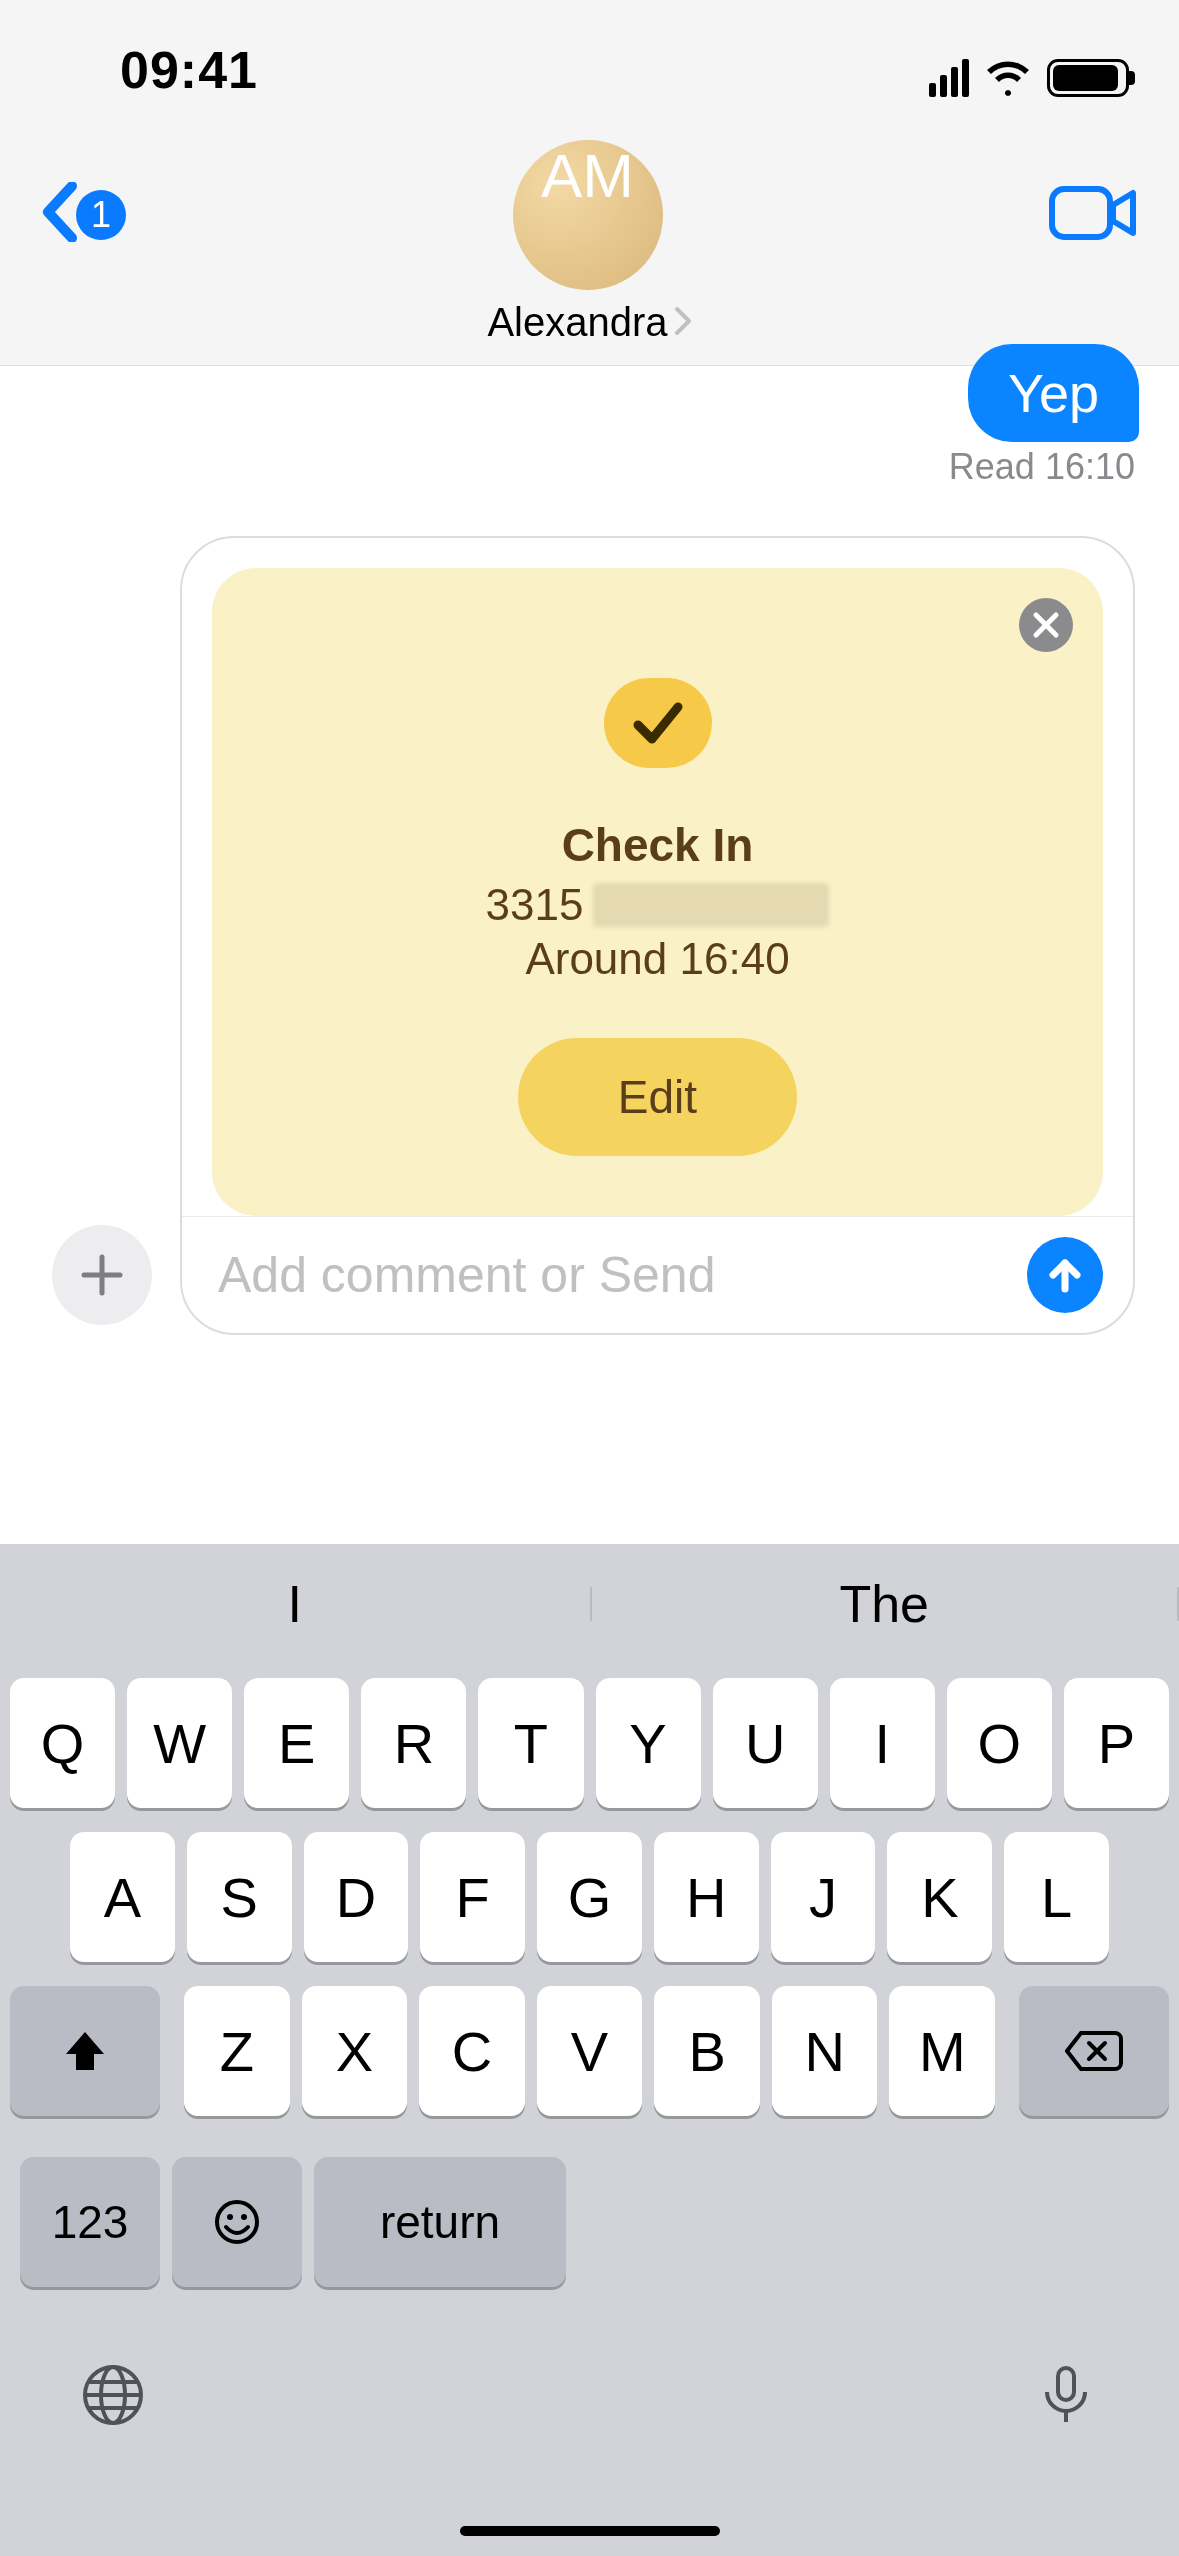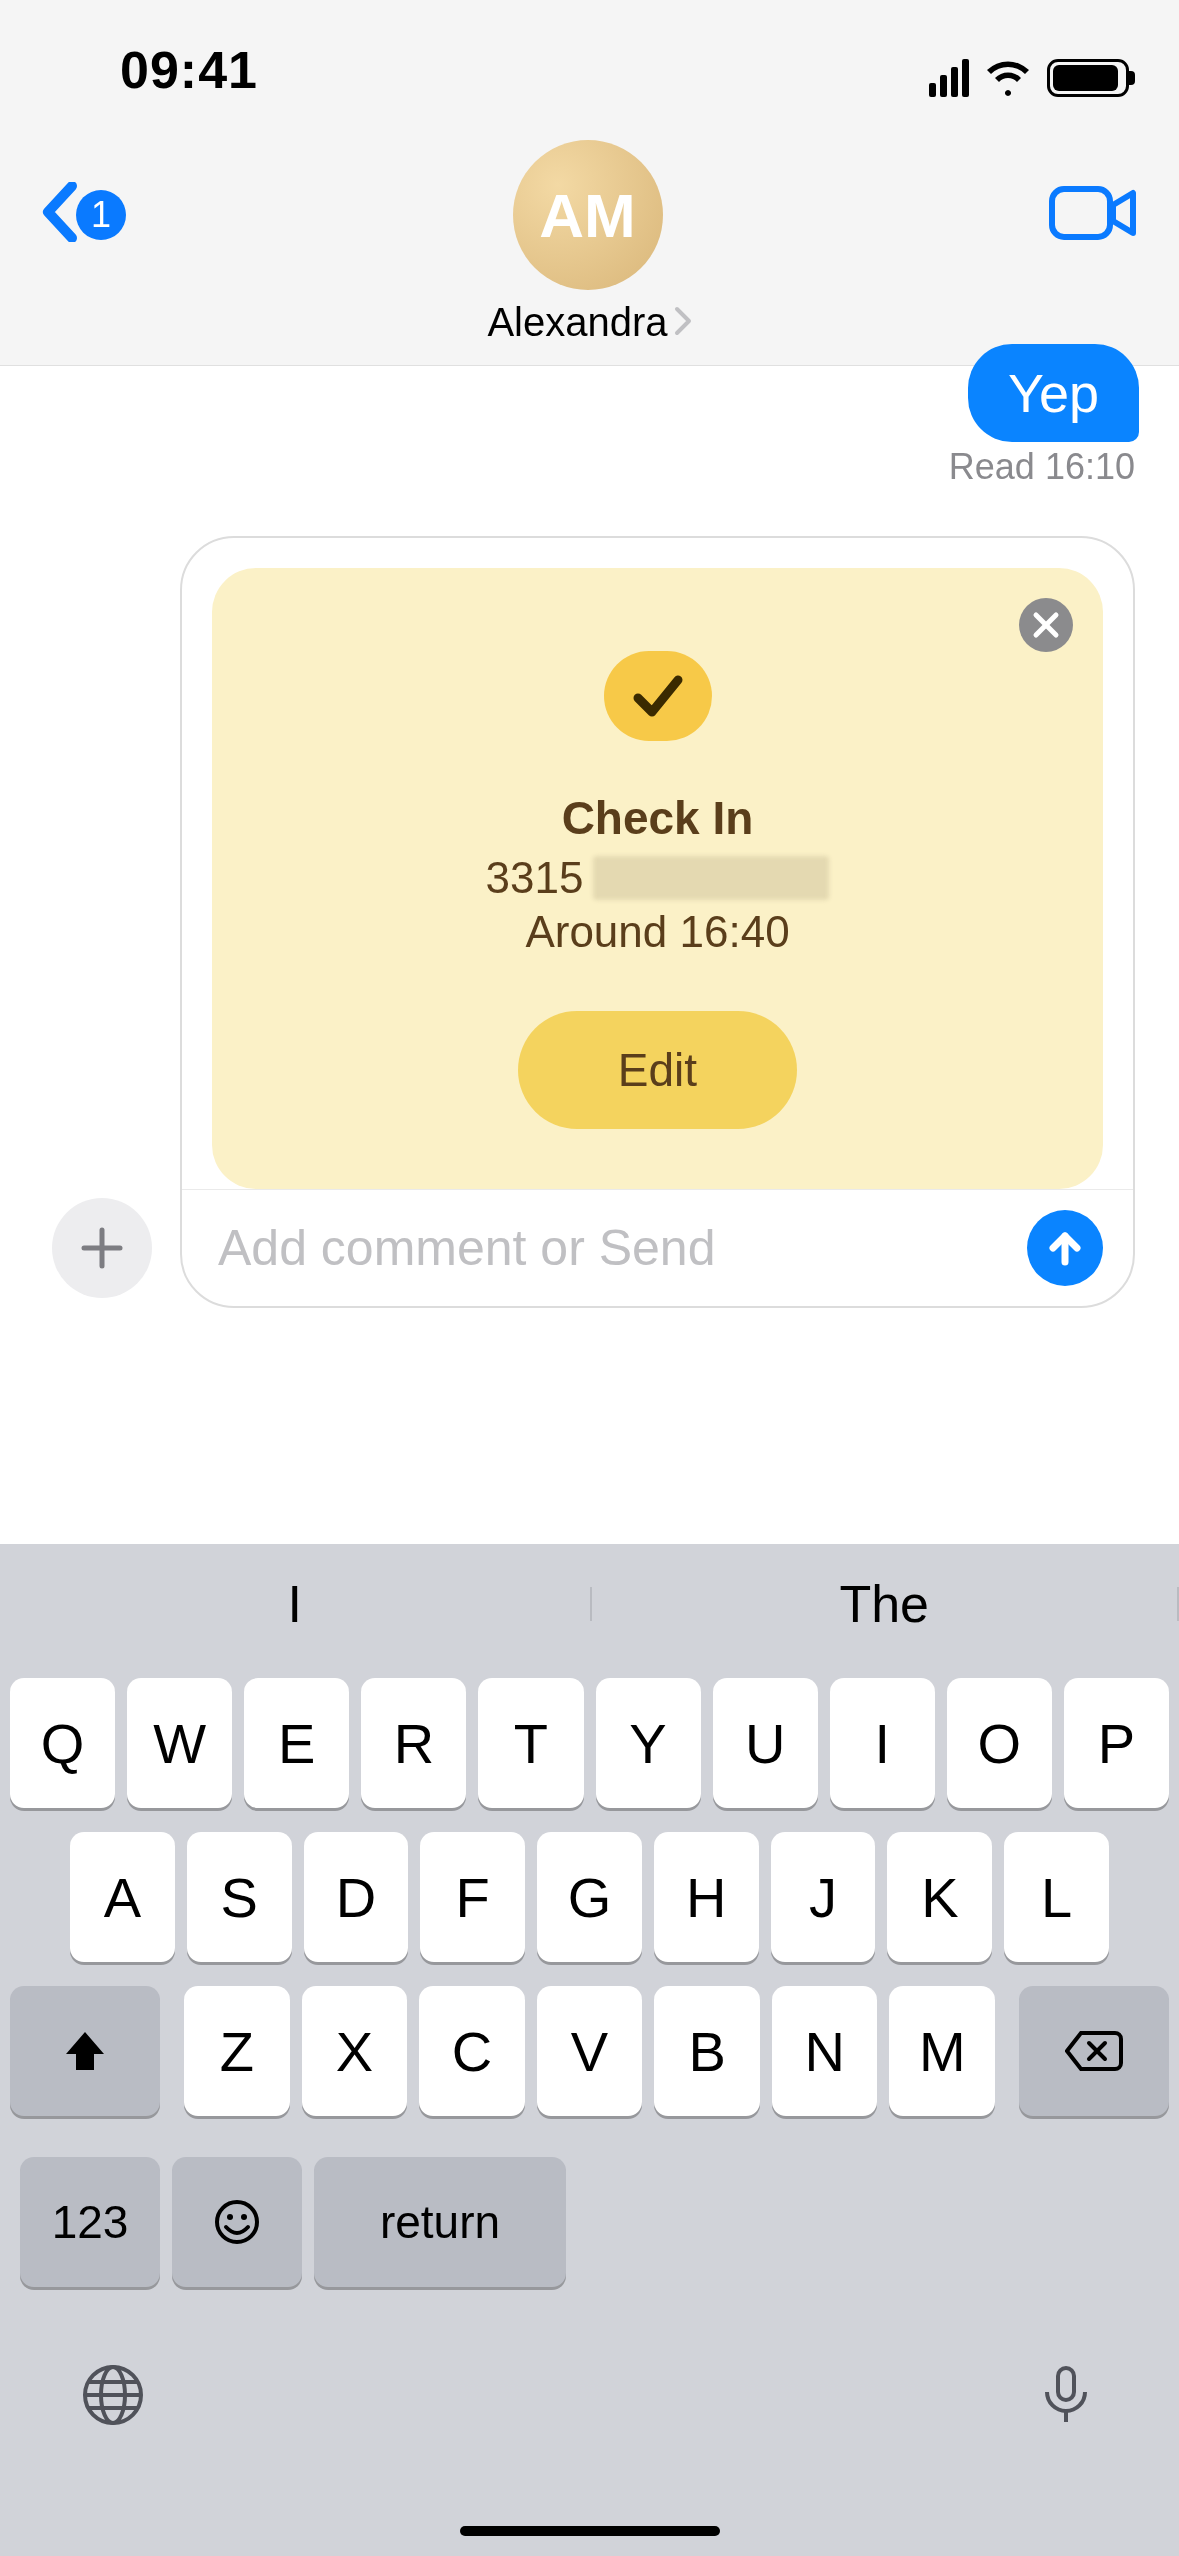--- a/index.html
+++ b/index.html
@@ -17,37 +17,37 @@
   .battery::after { content:""; position:absolute; right:-9px; top:50%; transform:translateY(-50%); width:6px; height:14px; background:#000; border-radius:0 4px 4px 0;}
   .battery-fill { margin-left:3px; width: 86%; height: 26px; background:#000; border-radius:6px;}
 
   
   .nav-header { background:#f5f5f5; border-bottom:1px solid #e0e0e0; padding: 40px 40px 20px 40px; position:relative; display:flex; flex-direction:column; align-items:center;}
   .nav-row { width:100%; display:flex; align-items:center; justify-content:space-between; height:150px;}
   .back-group { display:flex; align-items:center; gap:0px; }
   .back-chevron { color:#0a7aff; font-size:80px; font-weight:400; line-height:1;}
   .back-chevron svg { width:40px; height:60px;}
   .badge { background:#0a7aff; color:#fff; font-size:36px; font-weight:500; min-width:50px; height:50px; border-radius:25px; display:flex; align-items:center; justify-content:center; margin-left:-4px;}
-  .avatar { width:150px; height:150px; border-radius:75px; background: radial-gradient(circle at 30% 30%, #f3d9a4,#d9b679); display:flex; align-items:center; justify-content:center; color:#fff; font-size:62px; font-weight:700;}
+  .avatar { width:150px; height:150px; border-radius:75px; background: radial-gradient(circle at 30% 30%, #f3d9a4,#d9b679); display:flex; justify-content:center; color:#fff; font-size:62px; font-weight:400;}
   .video-btn svg { width:90px; height:60px; }
   .contact-name-row { display:flex; align-items:center; gap:6px; margin-top:10px;}
   .contact-name { font-size:40px; color:#000; }
   .contact-chevron { color:#c0c0c3; }
   .contact-chevron svg { width:18px; height:30px; }
 
   
   .messages { flex: 0 0 auto; background:#fff; position:relative; }
   .bubble-out { position:absolute; right:40px; top:-22px; background:#0a84ff; color:#fff; font-size:54px; padding: 18px 40px; border-radius:44px; border-bottom-right-radius:10px;}
   .read-receipt { position:absolute; right:44px; top:80px; font-size:36px; color:#8a8a8e;}
   .read-label { color:#8a8a8e; font-weight:500;}
 
   
   .compose-wrap { position:absolute; left:180px; top:170px; right:44px; }
   .compose-card { border:2px solid #dcdcdc; border-radius:54px; overflow:hidden; background:#fff;}
-  .checkin-panel { margin:30px 30px 0 30px; background:#fbf1c7; border-radius:44px; padding:83px 20px 60px 20px; position:relative; display:flex; flex-direction:column; align-items:center;}
+  .checkin-panel { margin:30px 30px 0 30px; background:#fbf1c7; border-radius:44px; padding:110px 20px 60px 20px; position:relative; display:flex; flex-direction:column; align-items:center;}
   .panel-close { position:absolute; top:30px; right:30px; width:54px; height:54px; border-radius:27px; background:#8b8b8d; display:flex; align-items:center; justify-content:center;}
   .panel-close svg { width:28px; height:28px; }
   .check-icon-wrap { width:108px; height:90px; background:#f7c948; border-radius:45px; display:flex; align-items:center; justify-content:center; margin-bottom:50px;}
   .check-icon-wrap svg { width:56px; height:56px; }
   .checkin-title { font-size:46px; font-weight:600; color:#5a3e1b; margin-bottom:8px;}
   .checkin-addr { font-size:44px; color:#5a3e1b; margin-bottom:4px; display:flex; align-items:center; gap:10px;}
   .redact { display:inline-block; width:236px; height:44px; background:#e4d9b1; filter: blur(2px); border-radius:4px;}
   .checkin-time { font-size:44px; color:#5a3e1b; margin-bottom:54px;}
   .edit-btn { background:#f4d35e; color:#5a3e1b; font-size:46px; font-weight:500; padding:32px 100px; border:none; border-radius:60px;}
   .subject-row { border-top:1px solid #eaeaea; padding:34px 36px;}

